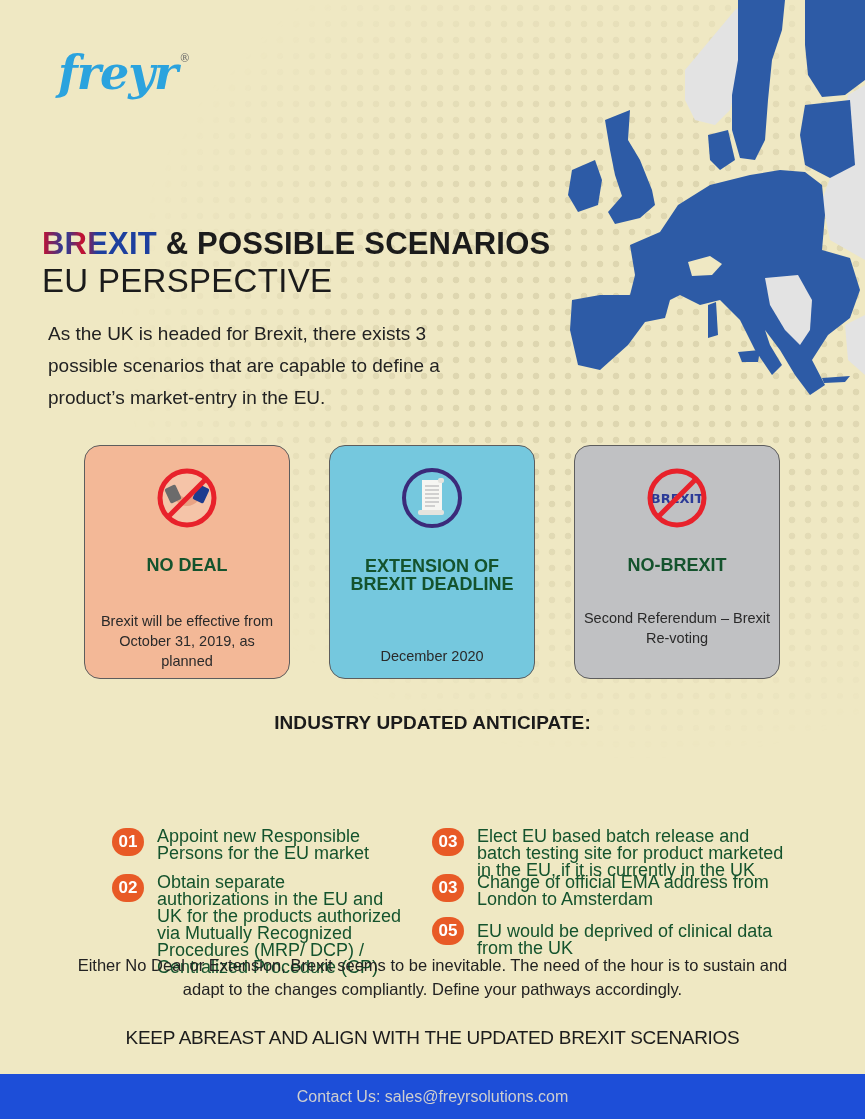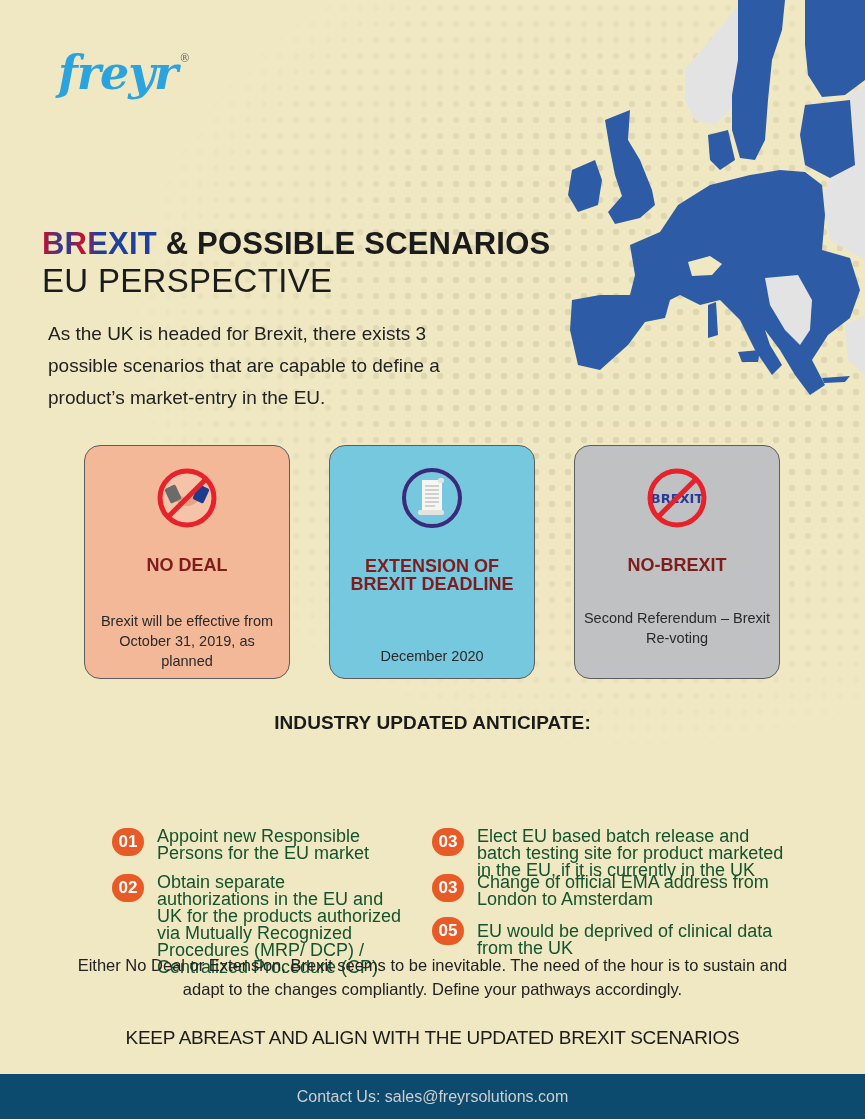--- a/index.html
+++ b/index.html
@@ -49,21 +49,21 @@
     position: absolute; top: 445px; width: 206px; height: 234px;
     border: 1.5px solid #5d5d5d; border-radius: 16px;
     text-align: center;
   }
   .card.nodeal { left: 84px; background: #f3b897; }
   .card.ext { left: 329px; background: #75c8de; }
   .card.nobrexit { left: 574px; background: #c0c1c3; }
   .card .icon { position: absolute; left: 70px; top: 20px; width: 64px; height: 64px; }
   .card .ctitle {
     position: absolute; left: 0; right: 0;
-    font-size: 18px; font-weight: bold; line-height: 18px; color: #7f1d1d;
+    font-size: 18px; font-weight: bold; line-height: 18px; color: #14532d;
   }
   .card .cdesc {
     position: absolute; left: 8px; right: 8px;
     font-size: 14.5px; line-height: 20px; color: #2a2a2a;
   }
 
   .section-title {
     position: absolute; left: 0; right: 0; top: 708px;
     text-align: center; font-size: 19px; font-weight: bold; line-height: 29px;
     letter-spacing: 0.1px;
@@ -80,21 +80,21 @@
   .closing {
     position: absolute; left: 60px; right: 60px; top: 953px;
     text-align: center; font-size: 16.5px; line-height: 24px; color: #222;
   }
   .cta {
     position: absolute; left: 0; right: 0; top: 1027px;
     text-align: center; font-size: 19px; letter-spacing: -0.3px; color: #1c1c1c;
   }
   .footer {
     position: absolute; left: 0; right: 0; top: 1074px; height: 45px;
-    background: #0c4a6e; color: #cfcfcf; text-align: center;
+    background: #1d4ed8; color: #cfcfcf; text-align: center;
     font-size: 16px; line-height: 45px;
   }
 </style>
 </head>
 <body>
 
 <div class="dots"></div>
 
 <svg class="map" viewBox="0 0 305 420">
 

